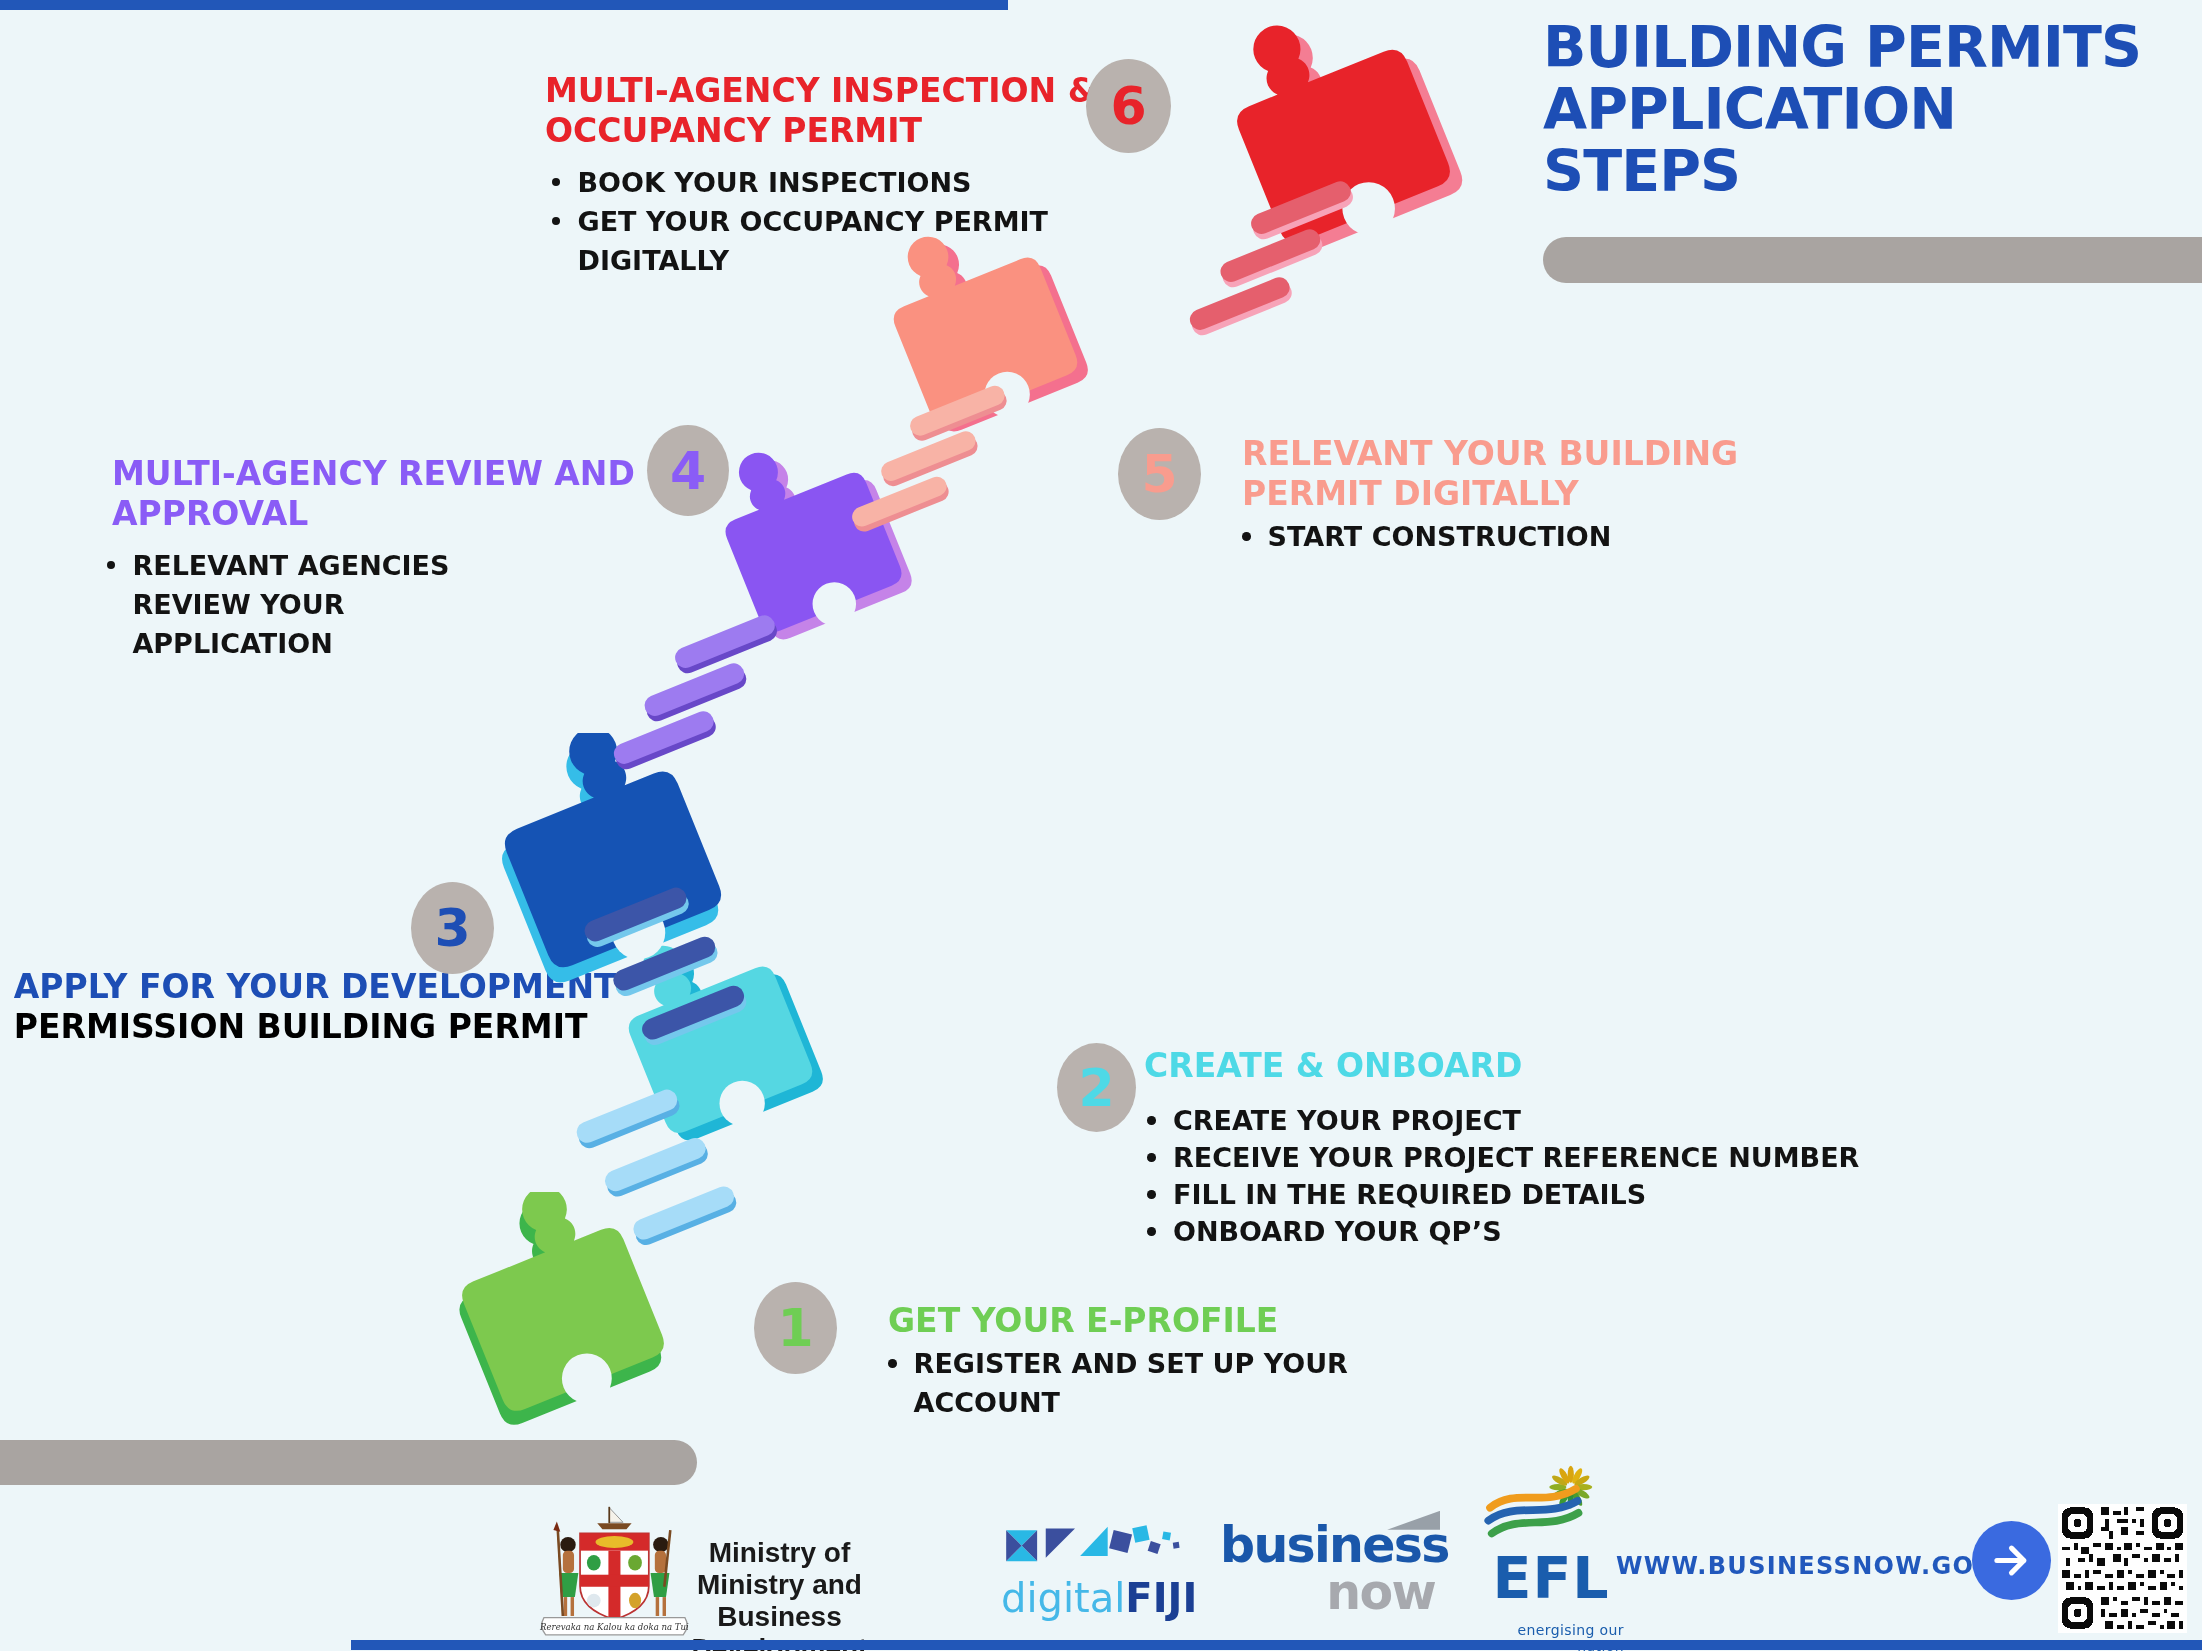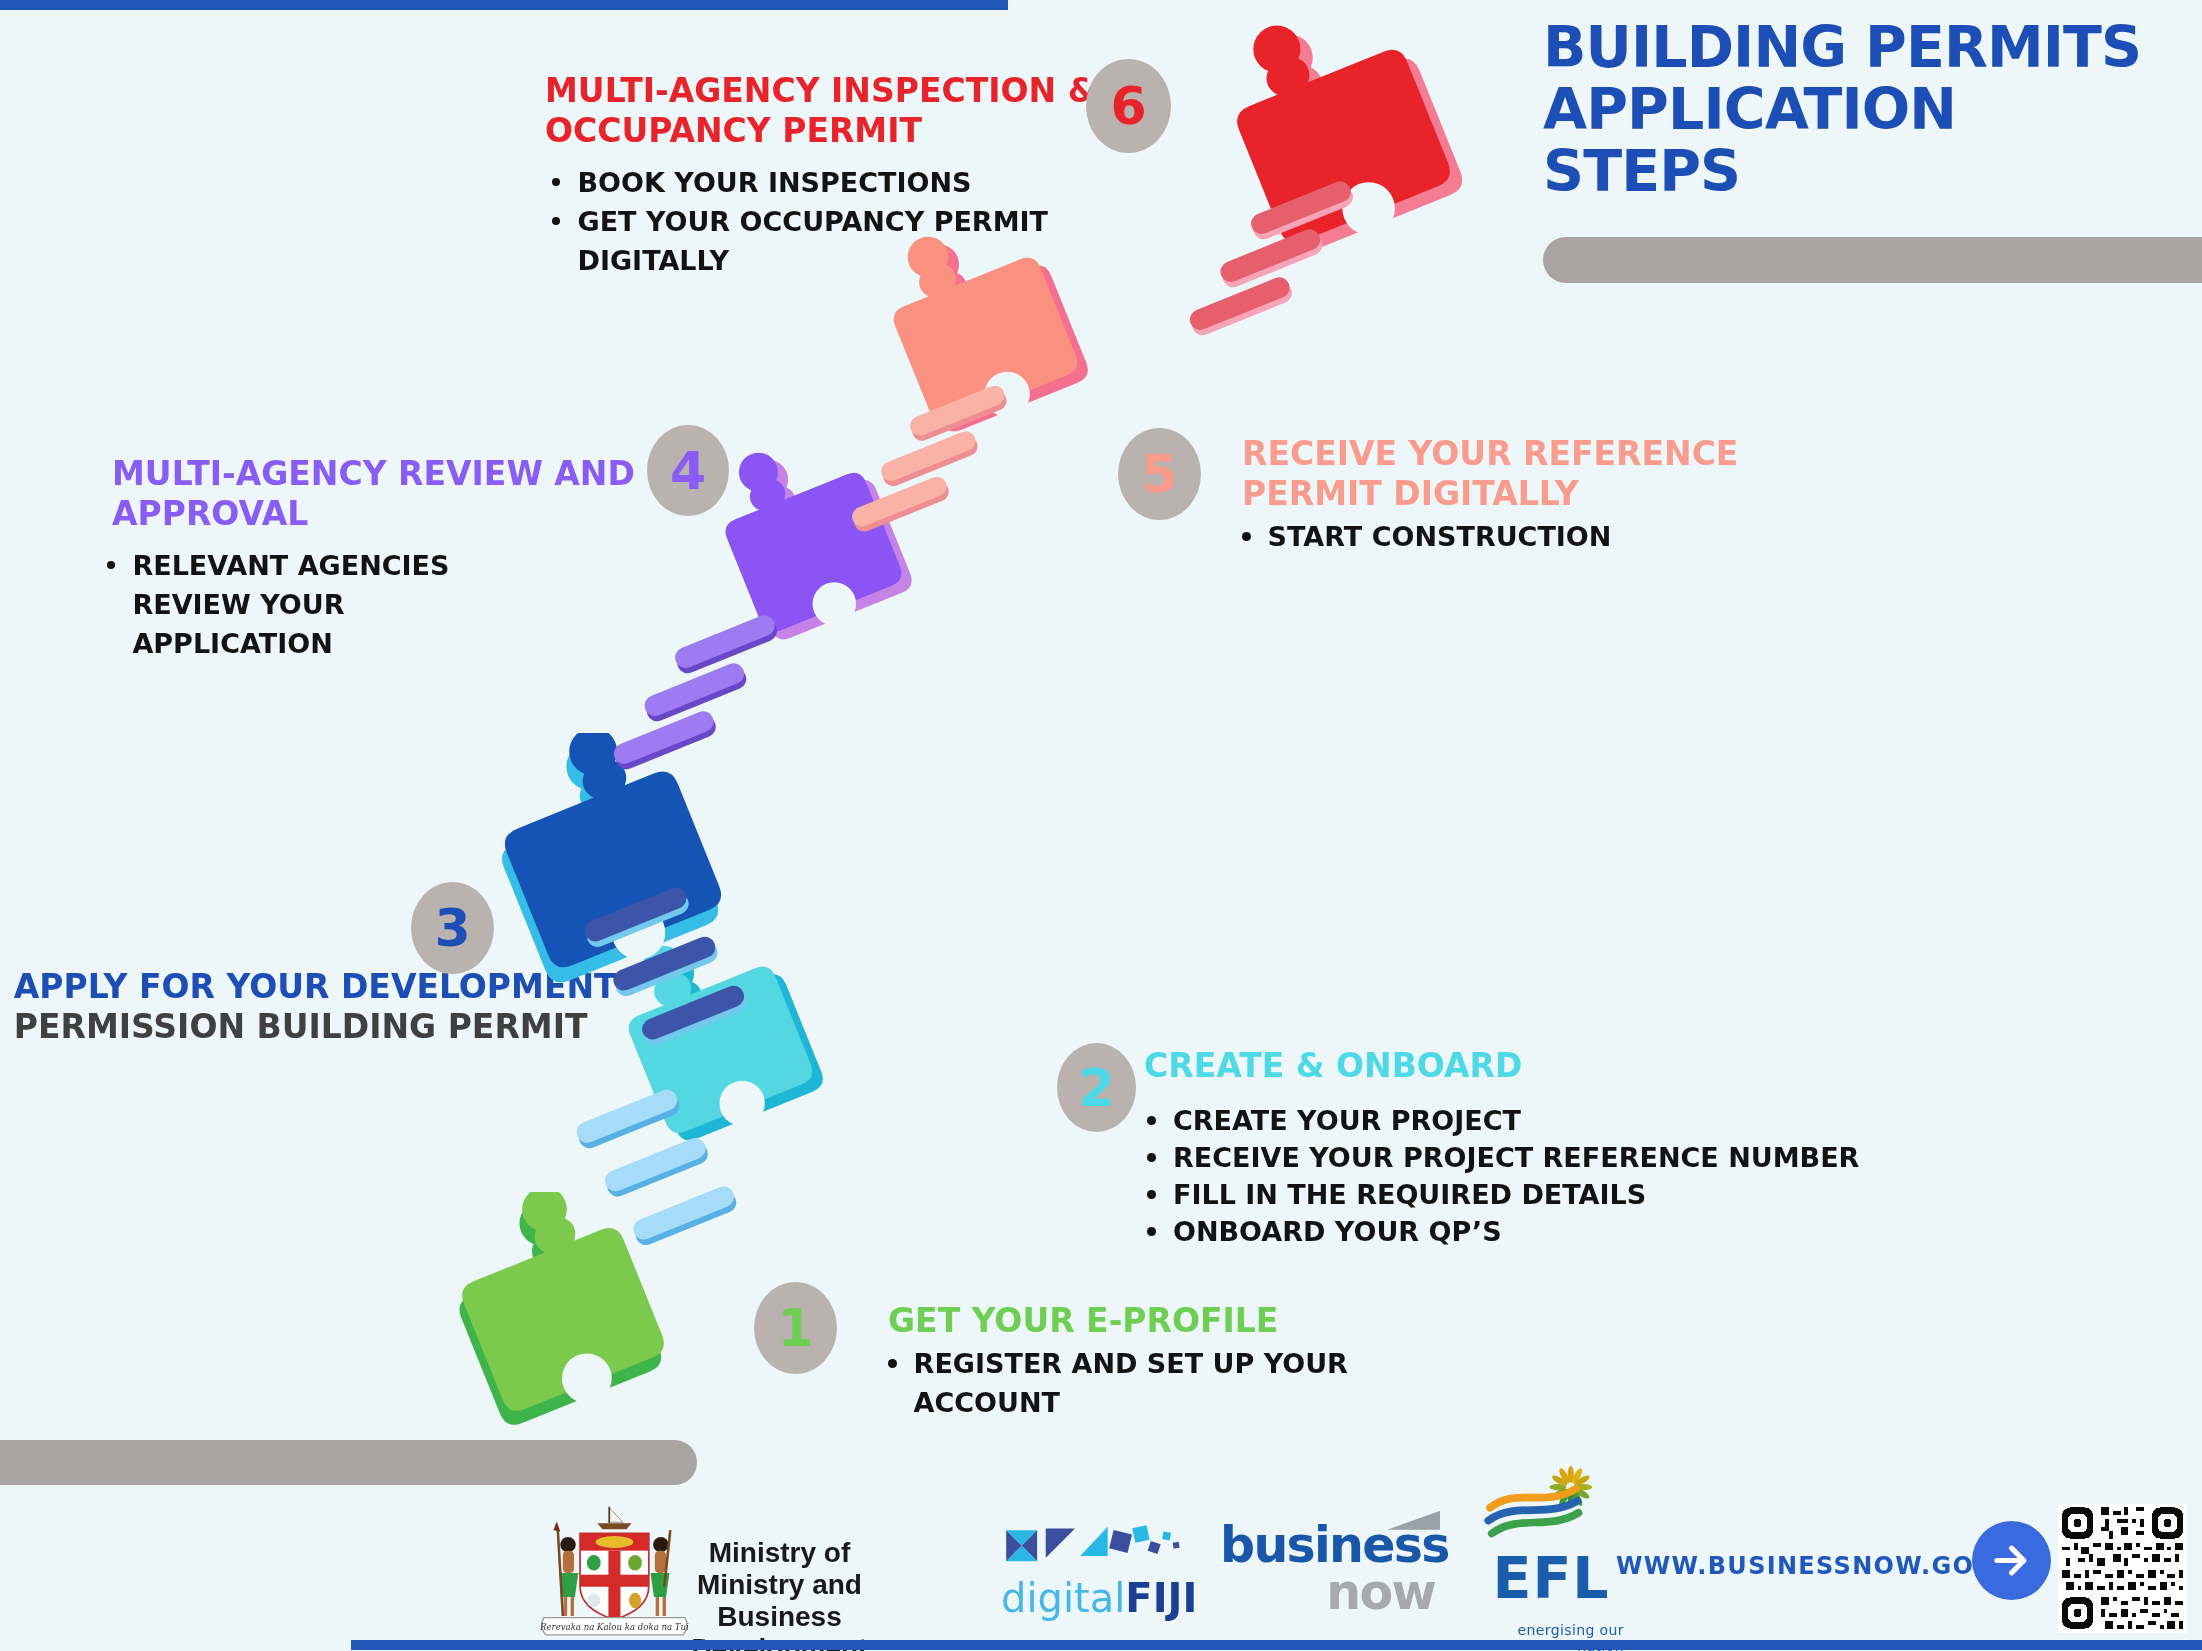--- a/index.html
+++ b/index.html
@@ -63,21 +63,21 @@
           <span class="bt" style="max-width:482px">BOOK YOUR INSPECTIONS</span>
         </div>
       <div class="b">
           <span class="dot"></span>
           <span class="bt" style="max-width:482px">GET YOUR OCCUPANCY PERMIT DIGITALLY</span>
         </div>
     </div>
   </div>
 
   <div class="step-block" style="left:1242px;top:434px;">
-    <div class="h-line" style="color:#f99c8e">RECEIVE YOUR REFERENCE</div>
+    <div class="h-line" style="color:#f99c8e">RELEVANT YOUR BUILDING</div>
     <div class="h-line" style="color:#f99c8e">PERMIT DIGITALLY</div>
     <div class="bullets" style="margin-top:3.4px;">
       <div class="b">
           <span class="dot"></span>
           <span class="bt">START CONSTRUCTION</span>
         </div>
     </div>
   </div>
 
   <div class="step-block" style="left:112px;top:454px;">
@@ -86,21 +86,21 @@
     <div class="bullets" style="margin-left:-5.2px;">
       <div class="b">
           <span class="dot"></span>
           <span class="bt" style="max-width:379px">RELEVANT AGENCIES REVIEW YOUR APPLICATION</span>
         </div>
     </div>
   </div>
 
   <div class="step-block" style="left:13.8px;top:967px;">
     <div class="h-line" style="color:#1d4eb5">APPLY FOR YOUR DEVELOPMENT</div>
-    <div class="h-line" style="color:#404040">PERMISSION BUILDING PERMIT</div>
+    <div class="h-line" style="color:#000000">PERMISSION BUILDING PERMIT</div>
   </div>
 
   <div class="step-block" style="left:1144px;top:1046px;">
     <div class="h-line" style="color:#4ed9e6">CREATE &amp; ONBOARD</div>
     <div class="bullets" style="margin-top:15.5px;margin-left:3.4px;text-align:right;">
       <div class="b">
           <span class="dot"></span>
           <span class="bt" style="line-height:37px">CREATE YOUR PROJECT</span>
         </div>
       <div class="b">

